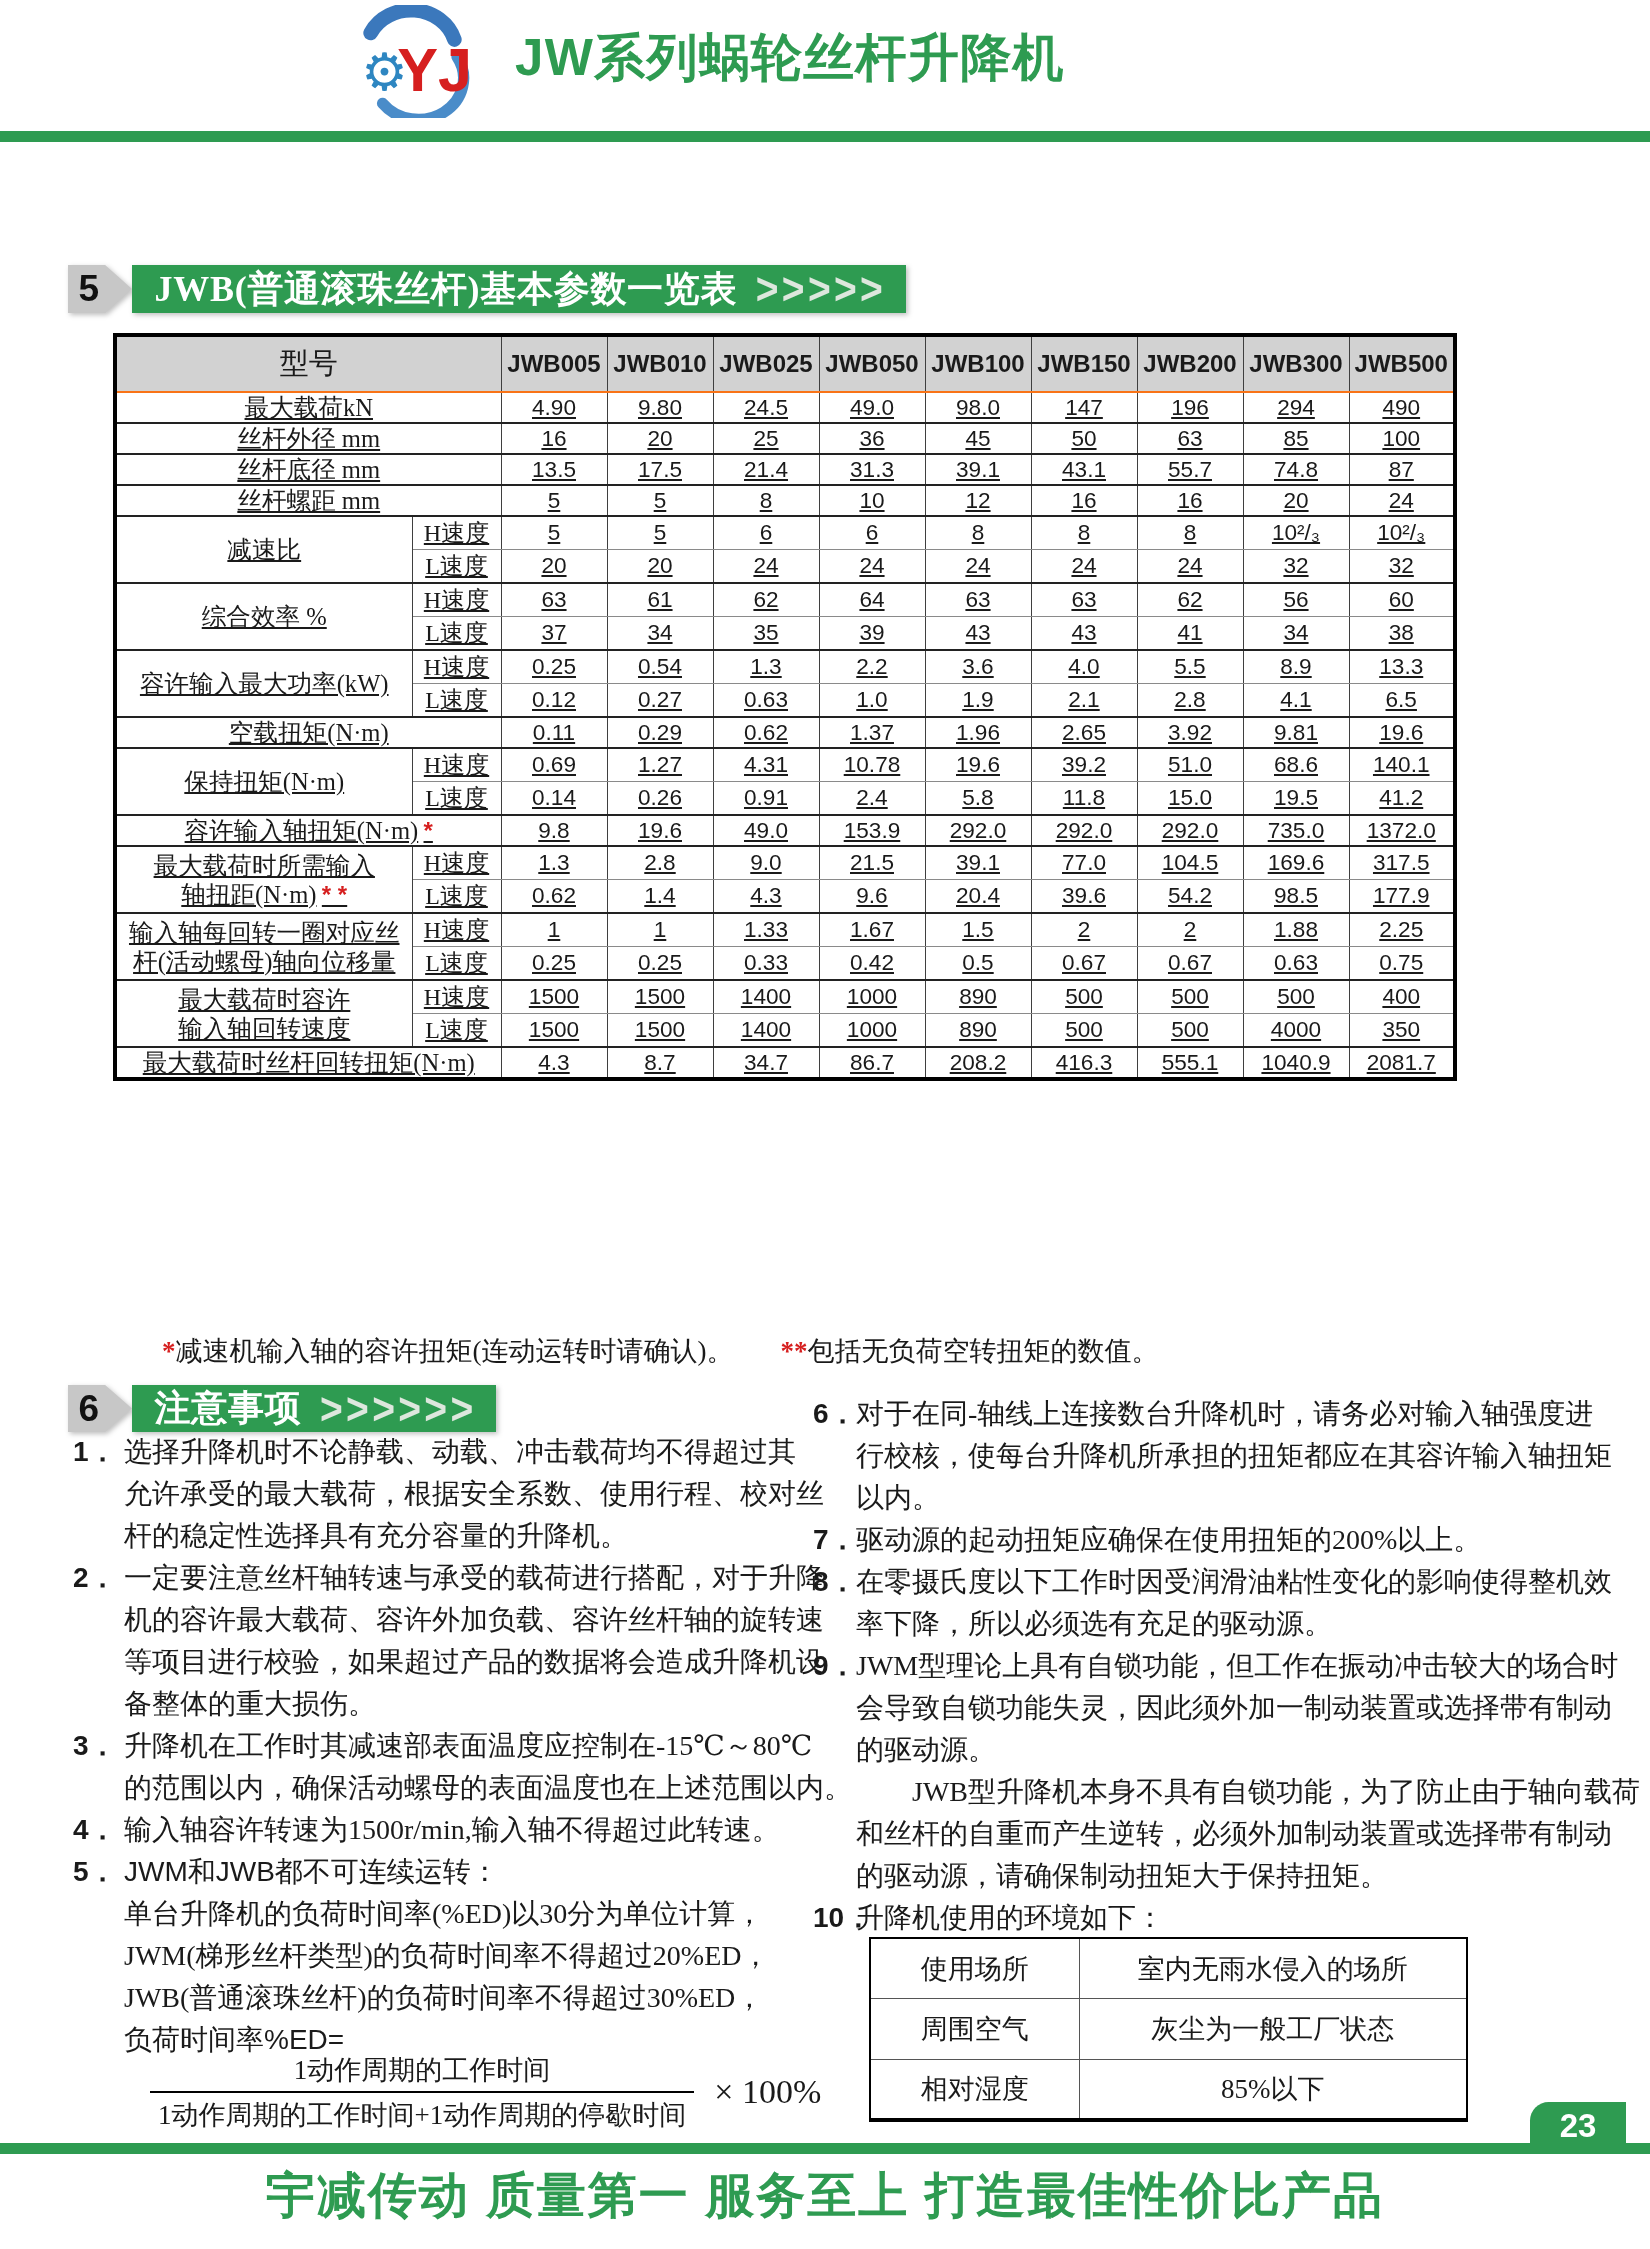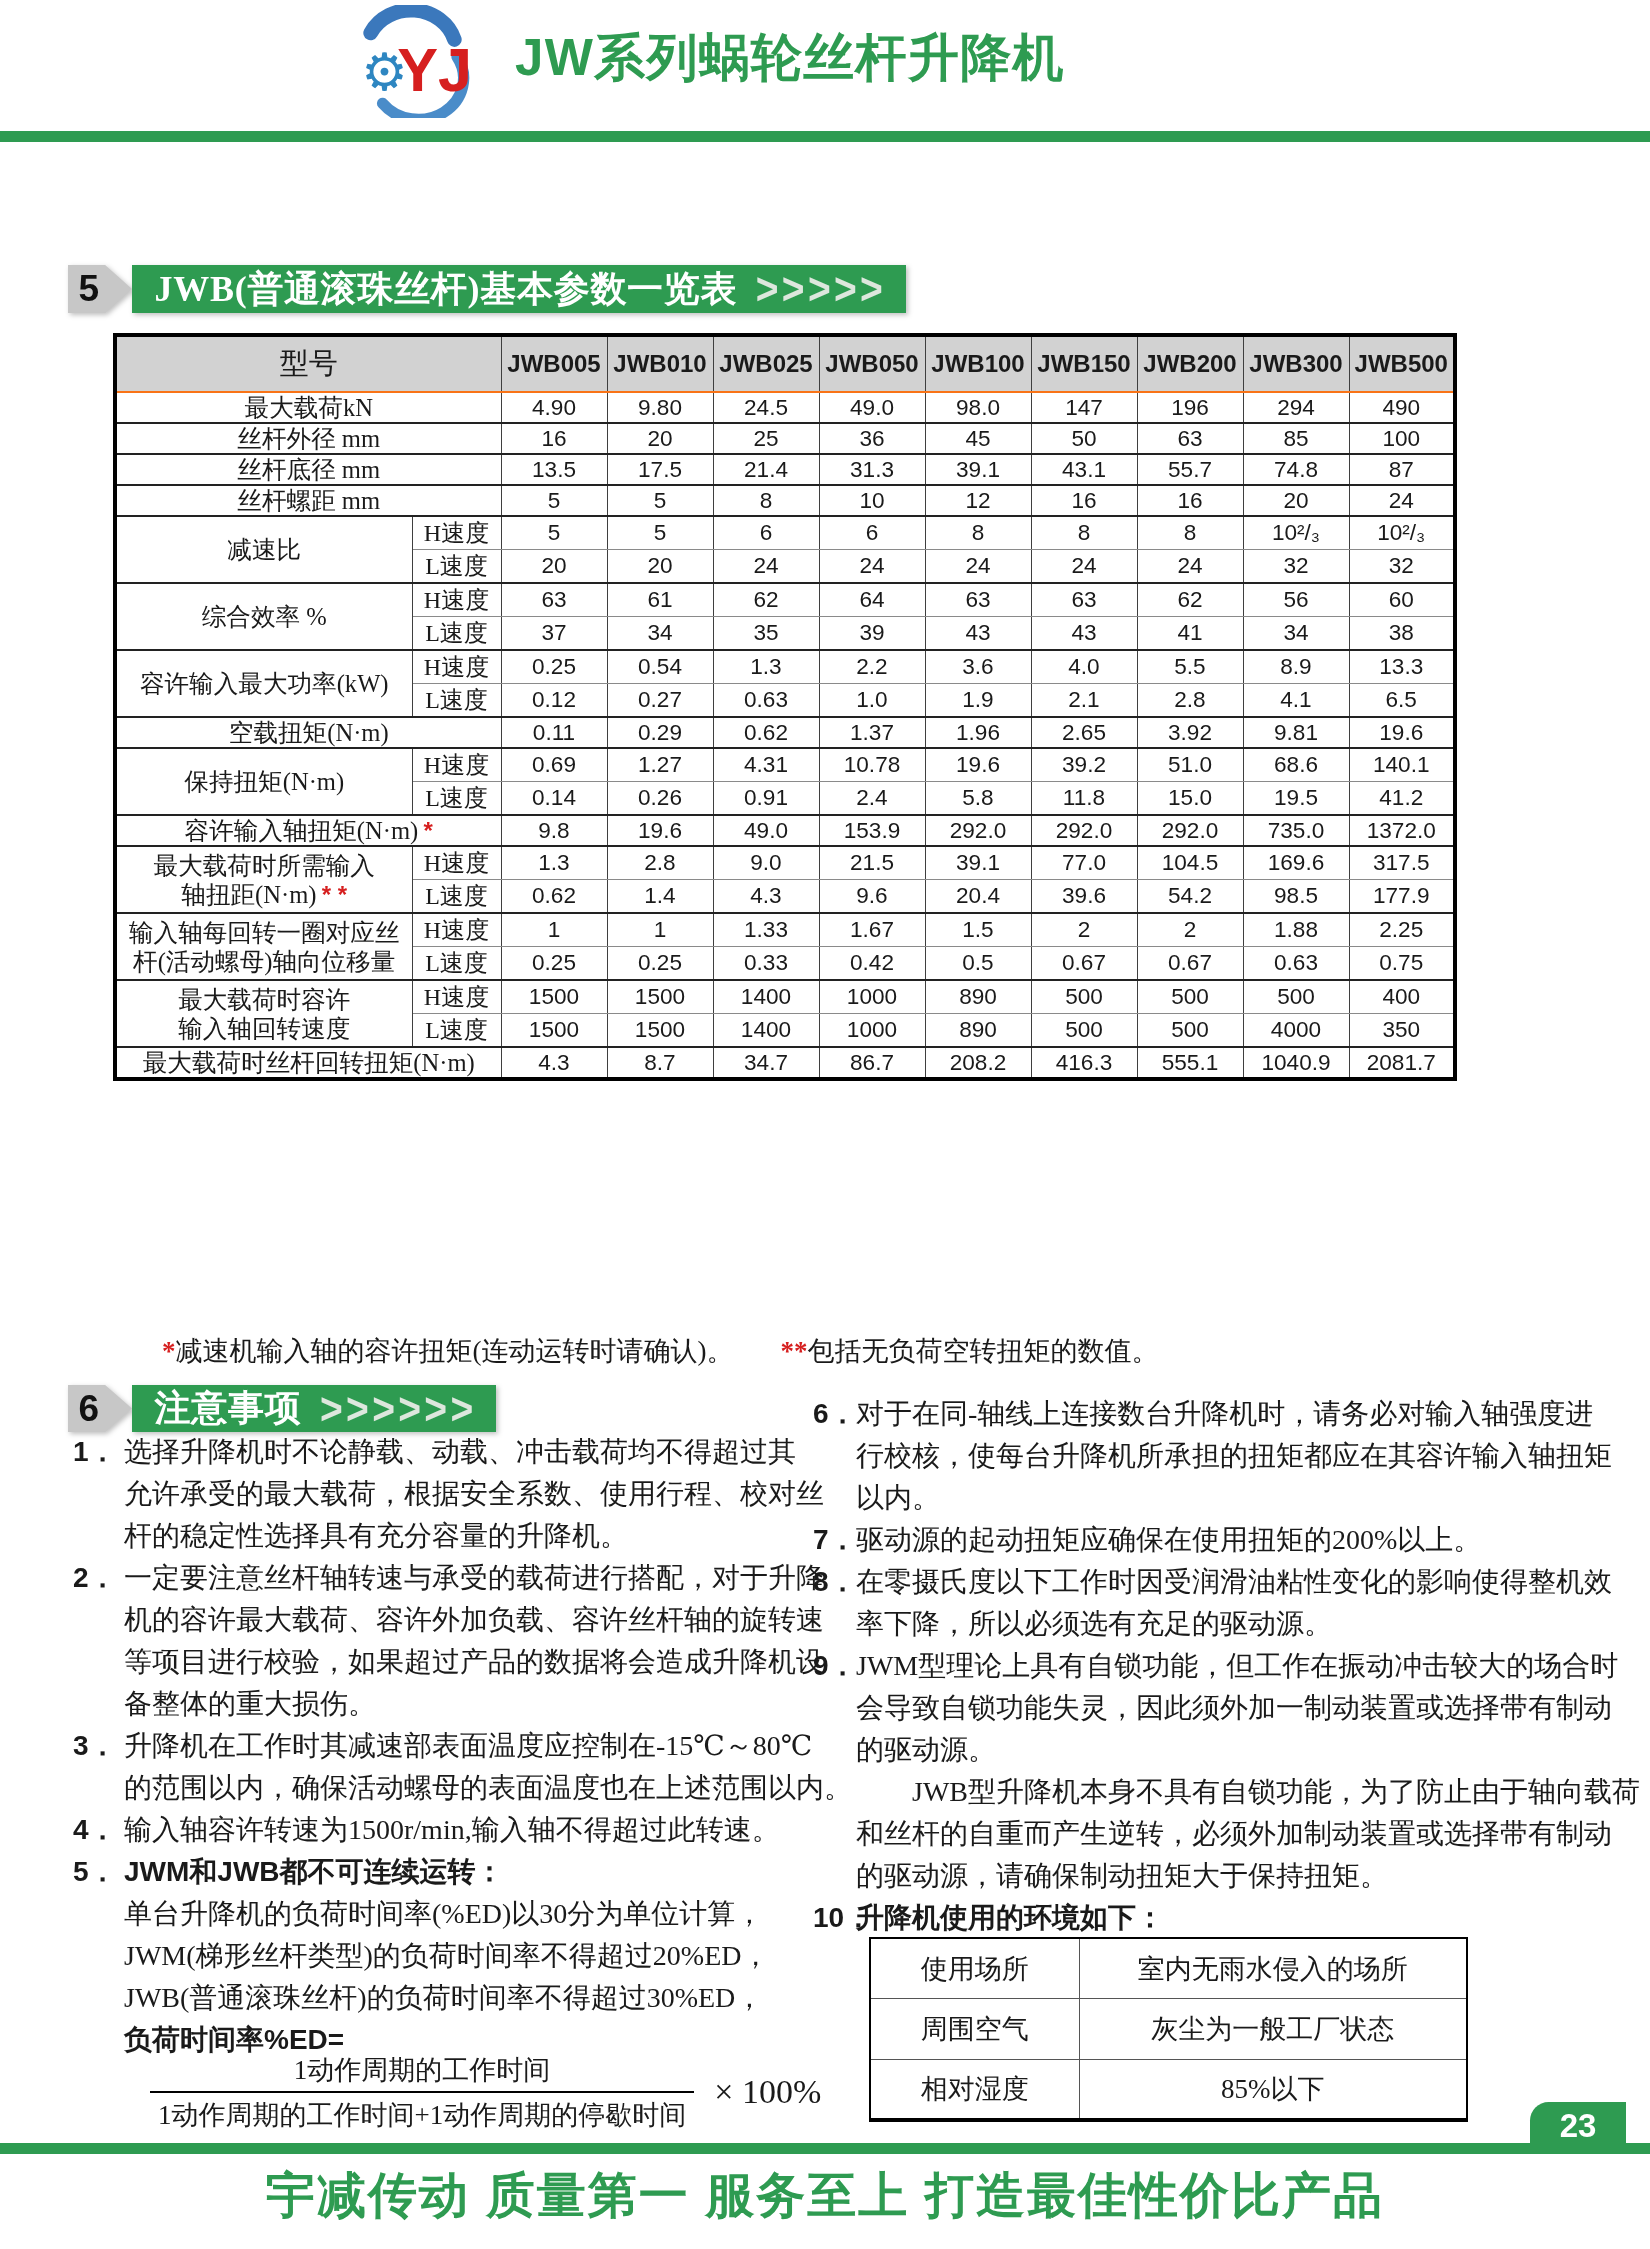--- a/index.html
+++ b/index.html
@@ -52,21 +52,21 @@
   }
   table.param th,table.param td{
     border-left:1.3px solid #3f3f3f;border-right:1.3px solid #3f3f3f;
     border-top:1px solid #8a8a8a;border-bottom:1px solid #8a8a8a;
     text-align:center;vertical-align:middle;padding:0;white-space:nowrap;
   }
   table.param thead tr{height:57px;}
   table.param thead th{background:#d2d2d2;border-bottom:2px solid #f97316;}
   th.corner{font-size:29px;font-weight:normal;}
   th.model{font-family:"Liberation Sans","DejaVu Sans",sans-serif;font-weight:bold;font-size:24px;}
-  table.param tbody tr{height:28px;}
+  table.param tbody tr{height:28px;text-decoration:underline;}
   tr.grp td{border-top:2px solid #222;}
   td.lbl{font-size:24.6px;}
   td.lbl .lline{line-height:29px;}
   td.sub{font-size:24px;}
   td.val{font-family:"Liberation Sans","DejaVu Sans",sans-serif;font-size:22.6px;}
   .star{color:var(--red);font-family:"Liberation Sans","DejaVu Sans",sans-serif;font-weight:bold;font-size:24px;padding-left:5.3px;}
 
   
   .footnote{position:absolute;left:162px;top:1333px;font-size:27px;white-space:nowrap;}
   .footnote .fstar{color:var(--red);font-weight:bold;}
@@ -76,21 +76,21 @@
   .notes{position:absolute;font-size:28px;line-height:42px;}
   #notes-left{left:73px;top:1431px;width:748px;}
   #notes-right{left:813px;top:1393px;width:818px;}
   .note{position:relative;padding-left:51px;}
   #notes-right .note{padding-left:43px;}
   .note .num{
     position:absolute;left:0;top:0;
     font-family:"Liberation Sans","DejaVu Sans",sans-serif;font-weight:bold;
   }
   .note .nline{white-space:nowrap;}
-  .note .nline.b{font-family:"Liberation Sans","DejaVu Sans",sans-serif;font-weight:bold;}
+  .note .nline.b{font-family:"Liberation Sans","DejaVu Sans",sans-serif;font-weight:normal;}
 
   
   .formula{position:absolute;left:150px;top:2054px;display:flex;align-items:center;font-size:27px;}
   .frac{text-align:center;}
   .frac .fnum{padding:0 8px 5.3px;line-height:32px;white-space:nowrap;}
   .frac .fden{border-top:2px solid #000;padding:5.3px 8px 0;line-height:32px;white-space:nowrap;}
   .fmult{margin-left:20px;font-size:34px;white-space:nowrap;}
 
   
   table.env{

